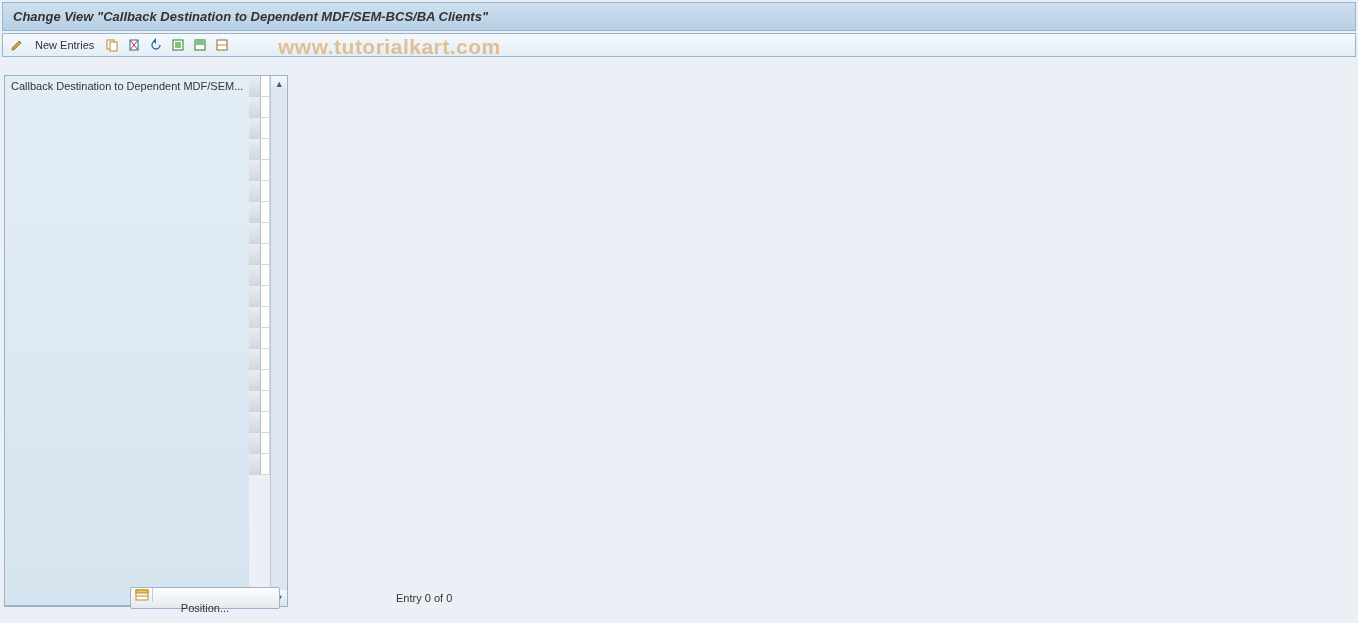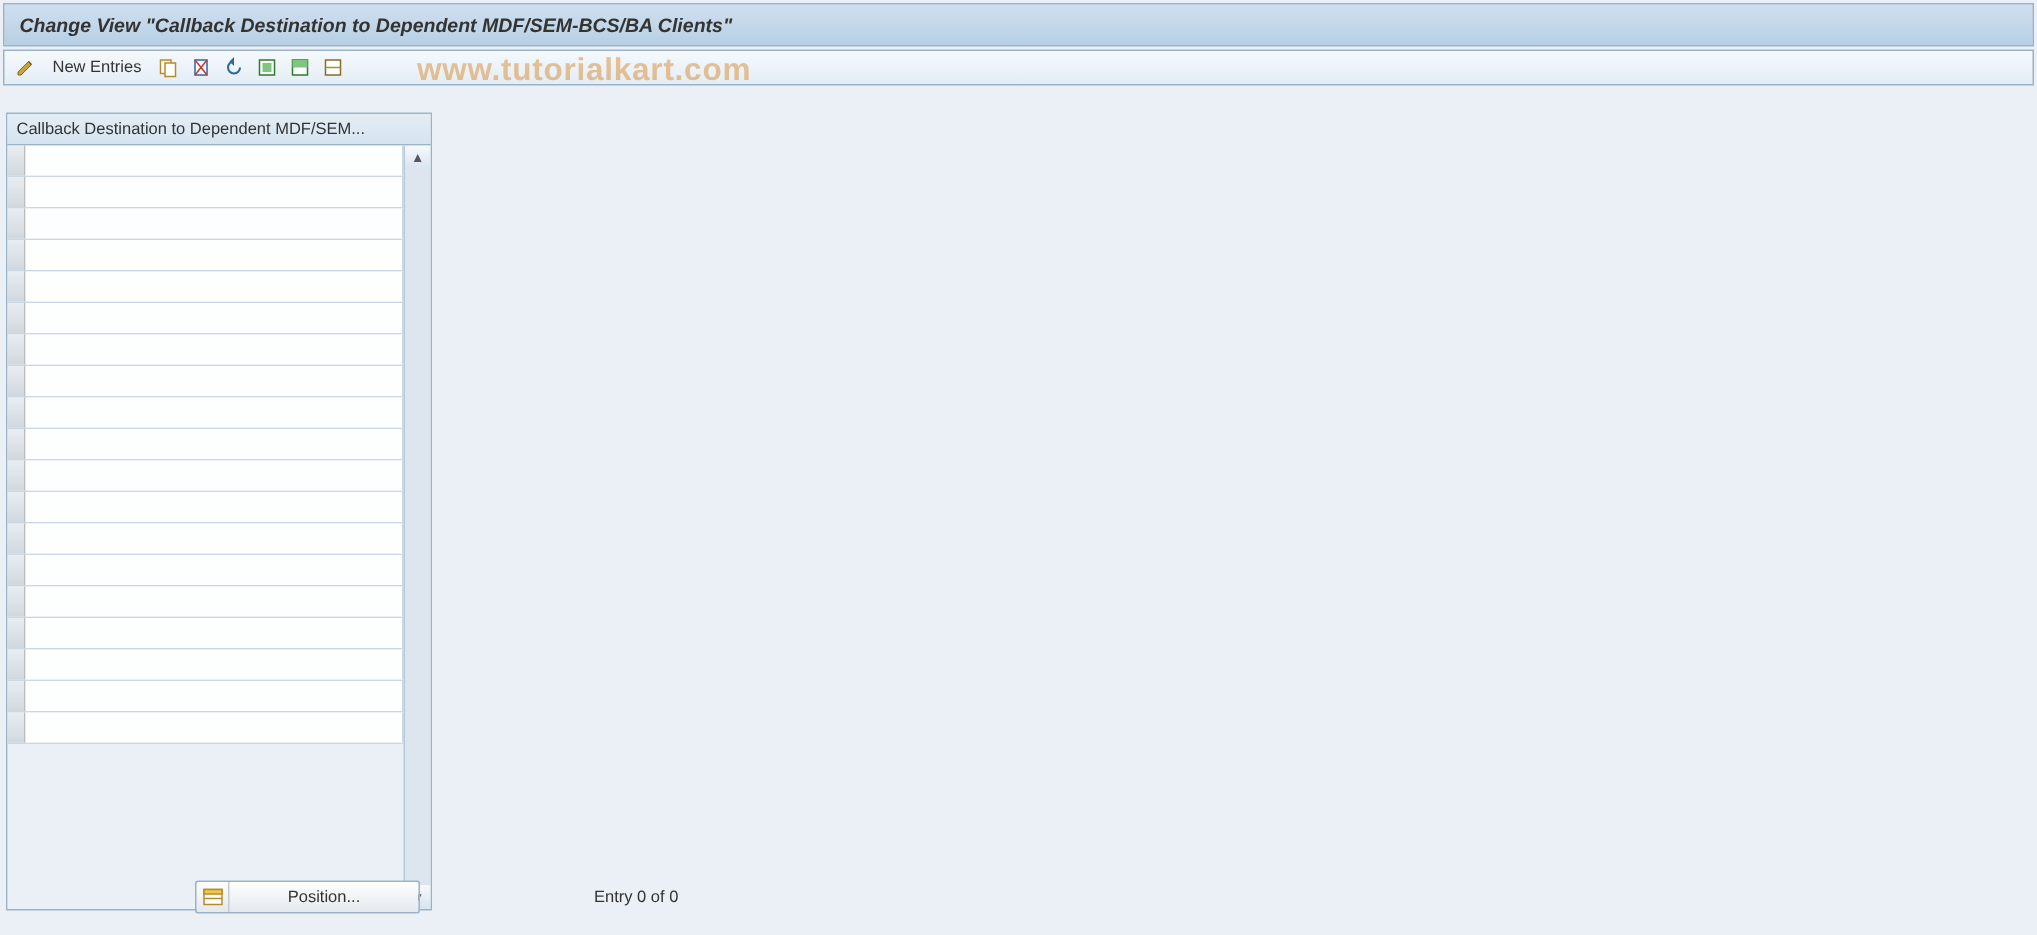--- a/index.html
+++ b/index.html
@@ -60,21 +60,21 @@
   .content {
     display: flex;
     padding: 4px 4px;
     height: 540px;
   }
   .table-panel {
     width: 284px;
     border: 1px solid #9ab3c9;
     background: #f0f5fa;
     display: flex;
-    flex-direction: column;
+    flex-direction: row;
     margin-right: 4px;
   }
   .panel-title {
     background: linear-gradient(to bottom, #e3edf5, #d6e4f0);
     border-bottom: 1px solid #9ab3c9;
     padding: 4px 6px;
     font-size: 11px;
     color: #333;
     white-space: nowrap;
     overflow: hidden;
@@ -169,27 +169,27 @@
     bottom: 14px;
     left: 0;
     width: 100%;
     display: flex;
     align-items: center;
     padding-left: 130px;
     gap: 100px;
   }
   .position-btn {
     display: flex;
-    align-items: center;
     background: linear-gradient(to bottom, #fefefe, #e4e9ef);
     border: 1px solid #9ab3c9;
     border-radius: 2px;
     height: 22px;
     cursor: pointer;
     width: 150px;
+    flex-direction: column;
   }
   .pos-icon-box {
     width: 22px;
     height: 100%;
     border-right: 1px solid #c2ccd5;
     display: flex;
     align-items: center;
     justify-content: center;
   }
   .pos-label {

